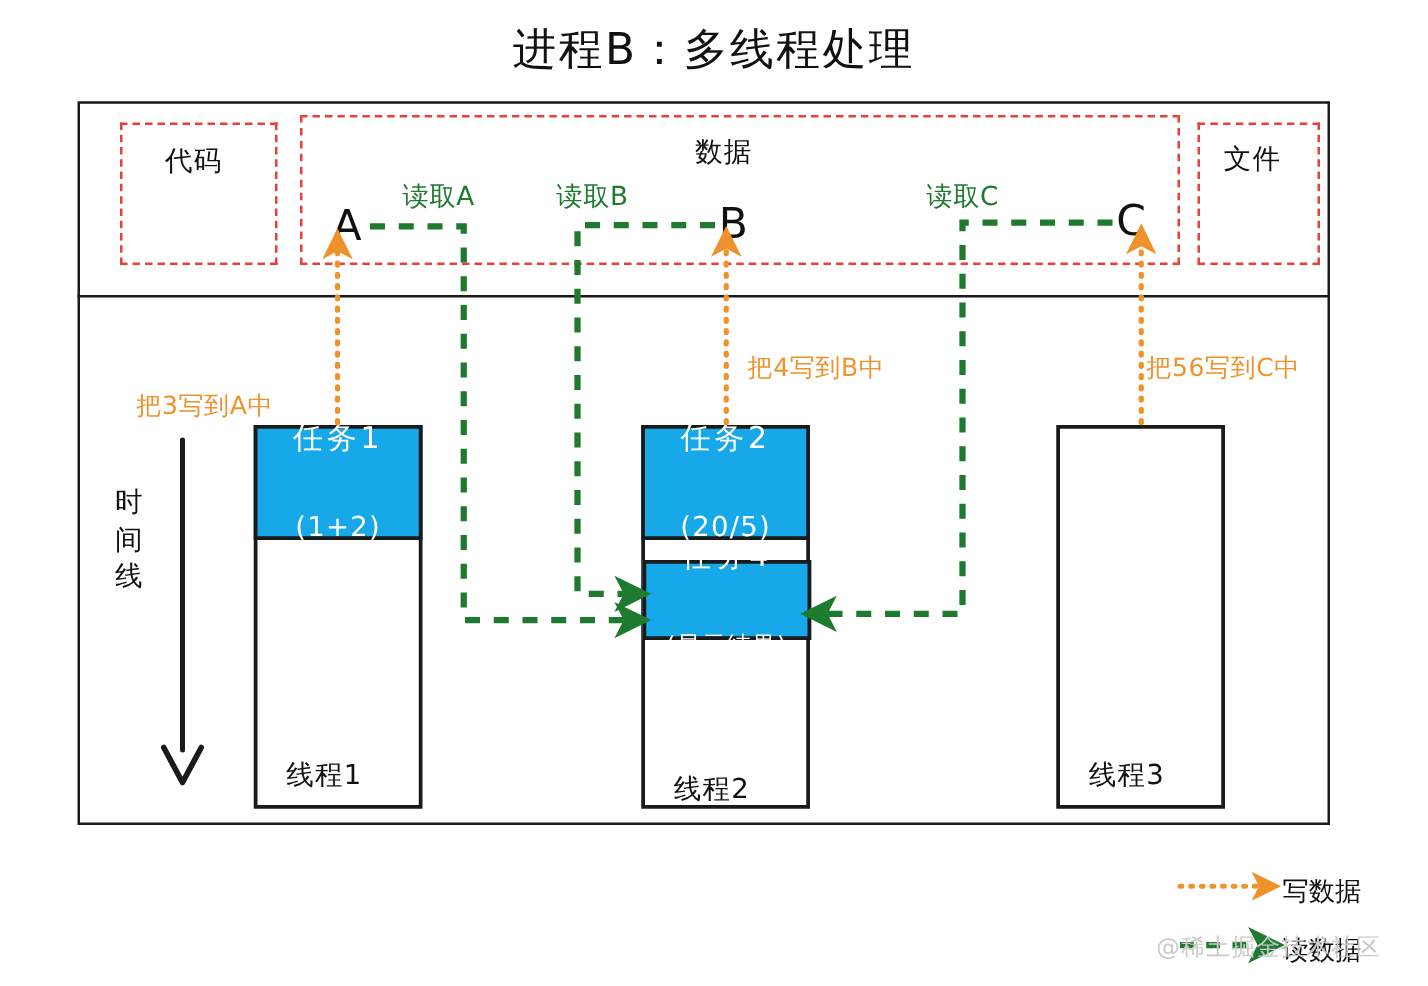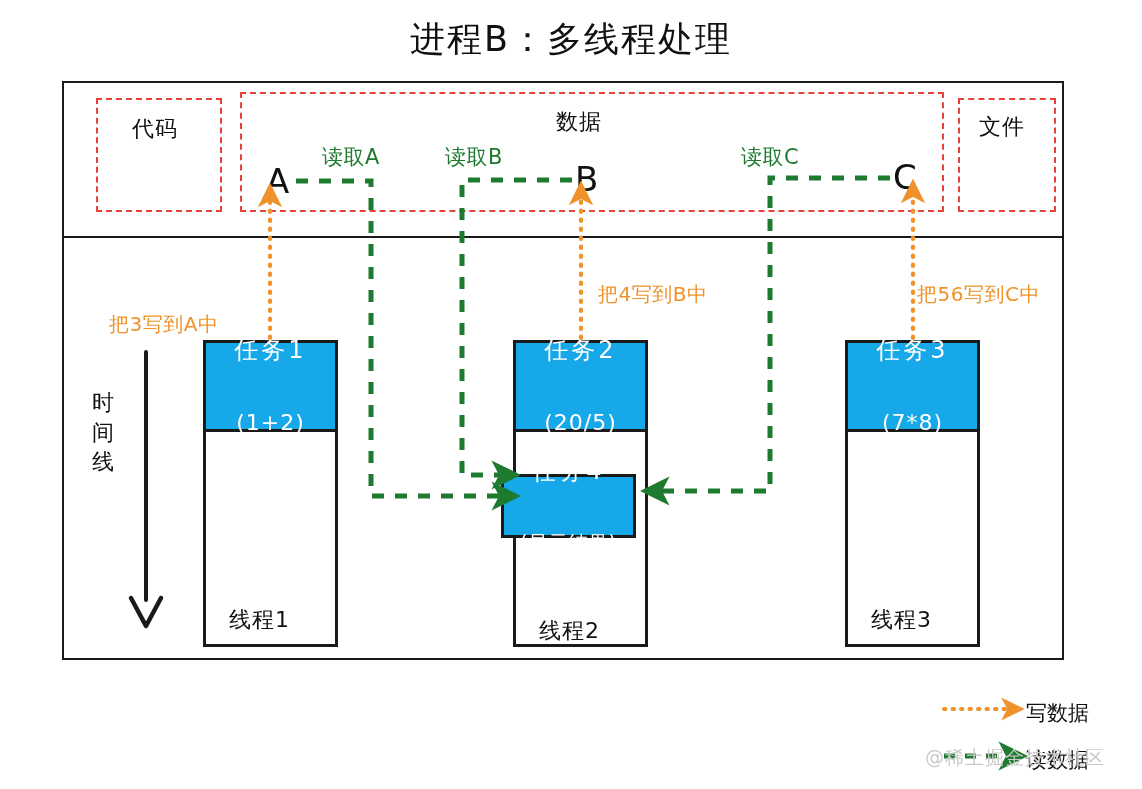--- a/index.html
+++ b/index.html
@@ -85,21 +85,21 @@
   .task{
     position:absolute;background:#16a8e8;box-sizing:border-box;
     display:flex;flex-direction:column;align-items:center;justify-content:center;
     color:#fff;border:3px solid #1a1a1a;gap:43px;
   }
   .task .t-name{font-size:24px;letter-spacing:3px;line-height:1.15;font-weight:400;}
   .task .t-expr{font-size:22px;letter-spacing:1px;line-height:1.15;margin-top:3px;}
   .tk1{left:203px;top:340px;width:135px;height:92px;}
   .tk2{left:513px;top:340px;width:135px;height:92px;}
   .tk3{left:845px;top:340px;width:135px;height:92px;}
-  .tk4{left:501px;top:448px;width:135px;height:64px;margin-top:26px;}
+  .tk4{left:514px;top:448px;width:135px;height:64px;}
   .tk4 .t-expr{font-size:19px;}
 
   
   svg.overlay{position:absolute;left:0;top:0;width:1142px;height:789px;pointer-events:none;}
 
   
   .tl-text{
     position:absolute;left:88px;top:388px;width:30px;
     font-size:22px;line-height:1.35;color:#111;text-align:center;
   }
@@ -148,24 +148,20 @@
   <div class="thread th2"></div>
   <div class="thread th3"></div>
 
   <div class="task tk1">
     <div class="t-name">任务1</div>
     <div class="t-expr">(1+2)</div>
   </div>
   <div class="task tk2">
     <div class="t-name">任务2</div>
     <div class="t-expr">(20/5)</div>
-  </div>
-  <div class="task tk3">
-    <div class="t-name">任务3</div>
-    <div class="t-expr">(7*8)</div>
   </div>
   <div class="task tk4">
     <div class="t-name">任务4</div>
     <div class="t-expr">(显示结果)</div>
   </div>
 
   <div class="thlabel thl1">线程1</div>
   <div class="thlabel thl2">线程2</div>
   <div class="thlabel thl3">线程3</div>
 

